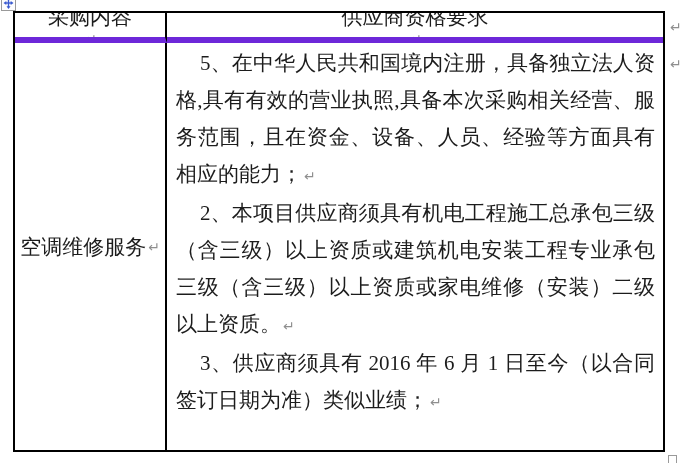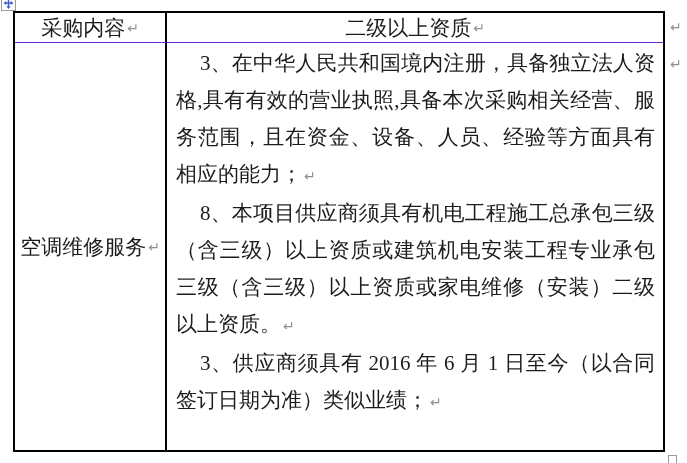--- a/index.html
+++ b/index.html
@@ -25,24 +25,25 @@
     position: absolute; left: 13px; top: 11px;
     width: 652px; height: 441px;
     border: 2px solid #000000;
     display: grid;
     grid-template-columns: 152px 1fr;
     grid-template-rows: 30px 1fr;
     background: #ffffff;
   }
   .cell { overflow: hidden; }
   .hdr {
-    border-bottom: 1px solid #6d28d9;
+    border-bottom: 6px solid #6d28d9;
     display: flex; align-items: center; justify-content: center;
     font-size: 21px;
     white-space: nowrap;
+    flex-direction: column;
   }
   .col1 { border-right: 2px solid #000000; }
   .body-left {
     display: flex; align-items: center; justify-content: center;
     font-size: 21px;
     white-space: nowrap;
   }
   .body-right {
     padding: 2px 8px 0 9px;
     font-size: 21px;
@@ -95,33 +96,33 @@
 </div>
 
 <div class="doc-table">
 
   <div class="cell hdr col1">
     <span>采购内容</span>
       <span class="pmark">↵</span>
   </div>
 
   <div class="cell hdr">
-    <span>二级以上资质</span>
+    <span>供应商资格要求</span>
       <span class="pmark">↵</span>
   </div>
 
   <div class="cell col1 body-left">
     <span>空调维修服务</span>
       <span class="pmark">↵</span>
   </div>
 
   <div class="cell body-right" id="requirements-cell">
 
-  <p><span>3、在中华人民共和国境内注册，具备独立法人资格,具有有效的营业执照,具备本次采购相关经营、服务范围，且在资金、设备、人员、经验等方面具有相应的能力；</span><span class="pmark">↵</span></p>
-      <p><span>8、本项目供应商须具有机电工程施工总承包三级（含三级）以上资质或建筑机电安装工程专业承包三级（含三级）以上资质或家电维修（安装）二级以上资质。</span><span class="pmark">↵</span></p>
+  <p><span>5、在中华人民共和国境内注册，具备独立法人资格,具有有效的营业执照,具备本次采购相关经营、服务范围，且在资金、设备、人员、经验等方面具有相应的能力；</span><span class="pmark">↵</span></p>
+      <p><span>2、本项目供应商须具有机电工程施工总承包三级（含三级）以上资质或建筑机电安装工程专业承包三级（含三级）以上资质或家电维修（安装）二级以上资质。</span><span class="pmark">↵</span></p>
       <p><span>3、供应商须具有 2016 年 6 月 1 日至今（以合同签订日期为准）类似业绩；</span><span class="pmark">↵</span></p>
     </div>
 
 </div>
 
 <span class="row-end-mark r1">↵</span>
 <span class="row-end-mark r2">↵</span>
 
 <div class="resize-handle"></div>
 

